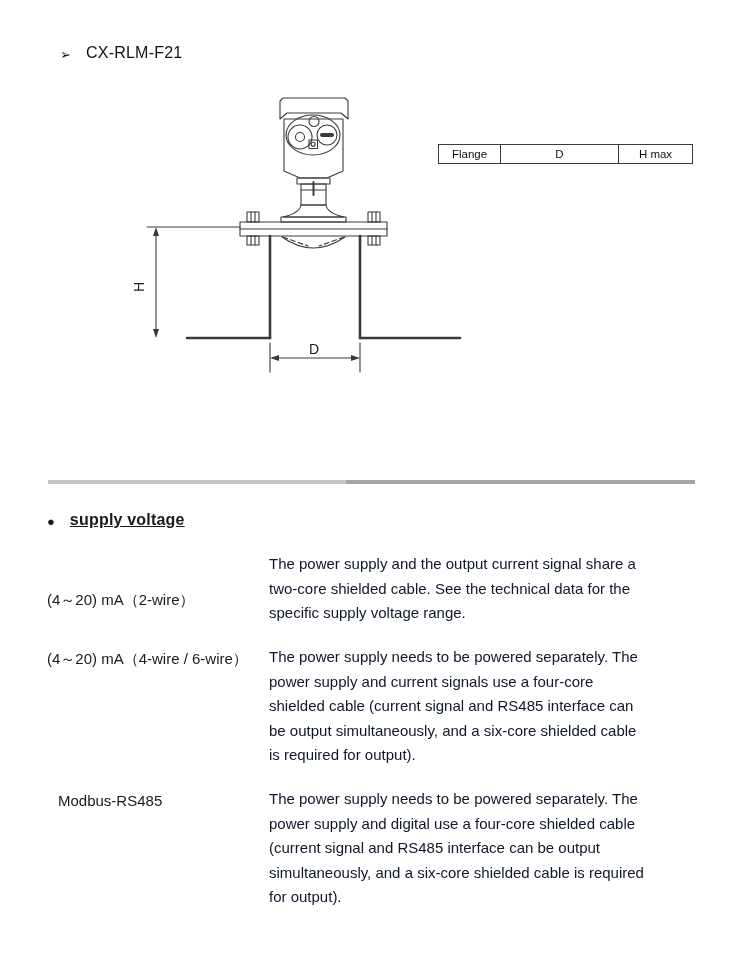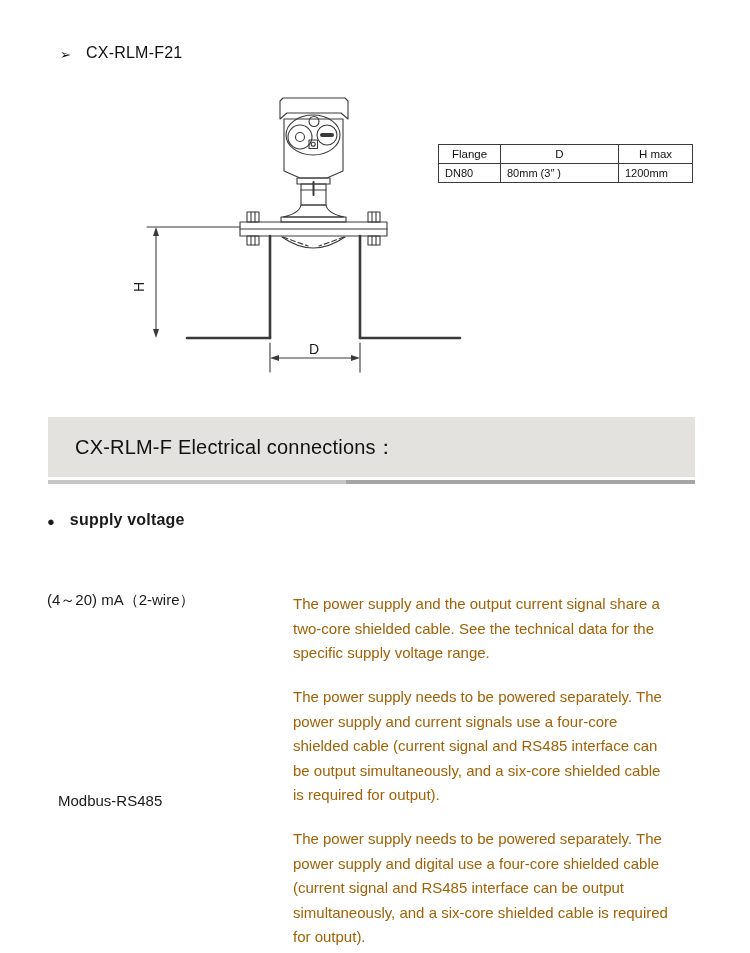--- a/index.html
+++ b/index.html
@@ -57,34 +57,33 @@
     width:647px; height:4px;
     background:linear-gradient(to right,#c6c6c6 0 46%,#a5a5a5 46% 100%);
   }
 
   
   .sv-heading {
     position:absolute; left:47px; top:511px;
     display:flex; align-items:center; gap:15px;
   }
   .sv-heading .bullet { font-size:13px; position:relative; top:1px; }
-  .sv-heading .txt { font-size:16px; font-weight:bold; letter-spacing:0.2px; }
+  .sv-heading .txt { font-size:16px; font-weight:bold; letter-spacing:0.2px;text-decoration:underline; }
 
   
   .spec-label {
     position:absolute; left:47px;
     font-size:15px; color:#1a1a1a; white-space:nowrap;
   }
   .spec-text {
-    position:absolute; left:293px;
+    position:absolute; left:269px;
     width:418px;
     font-size:15px; line-height:24.5px;
-    color:#a16207;
+    color:#0f172a;
     white-space:pre-line;
-    margin-top:40px;
   }
   .label-1 { top:557px;margin-top:34px; }
   .text-1  { top:552px; }
   .label-2 { top:650px; }
   .text-2  { top:645px; }
   .label-3 { top:792px; left:58px; }
   .text-3  { top:787px; }
 
   
   .drawing svg { display:block; }
@@ -172,43 +171,36 @@
 
   <table class="flange-table">
     <thead>
       <tr>
         <th class="col-flange">Flange</th>
         <th class="col-d">D</th>
         <th class="col-h">H  max</th>
       </tr>
     </thead>
     <tbody>
-      <tr>
-        <td>DN80</td>
-        <td>80mm  (3″ )</td>
-        <td>1200mm</td>
-      </tr>
     </tbody>
   </table>
 
-  <div class="section-bar">
-    <span>CX-RLM-F  Electrical connections：</span>
-  </div>
   <div class="section-underline"></div>
 
   <div class="sv-heading">
     <span class="bullet">●</span>
     <span class="txt">supply voltage</span>
   </div>
 
   <div class="spec-label label-1">(4～20) mA（2-wire）</div>
   <div class="spec-text  text-1">The power supply and the output current signal share a
 two-core shielded cable. See the technical data for the
 specific supply voltage range.</div>
 
+  <div class="spec-label label-2">(4～20) mA（4-wire / 6-wire）</div>
   <div class="spec-text  text-2">The power supply needs to be powered separately. The
 power supply and current signals use a four-core
 shielded cable (current signal and RS485 interface can
 be output simultaneously, and a six-core shielded cable
 is required for output).</div>
 
   <div class="spec-label label-3">Modbus-RS485</div>
   <div class="spec-text  text-3">The power supply needs to be powered separately. The
 power supply and digital use a four-core shielded cable
 (current signal and RS485 interface can be output

